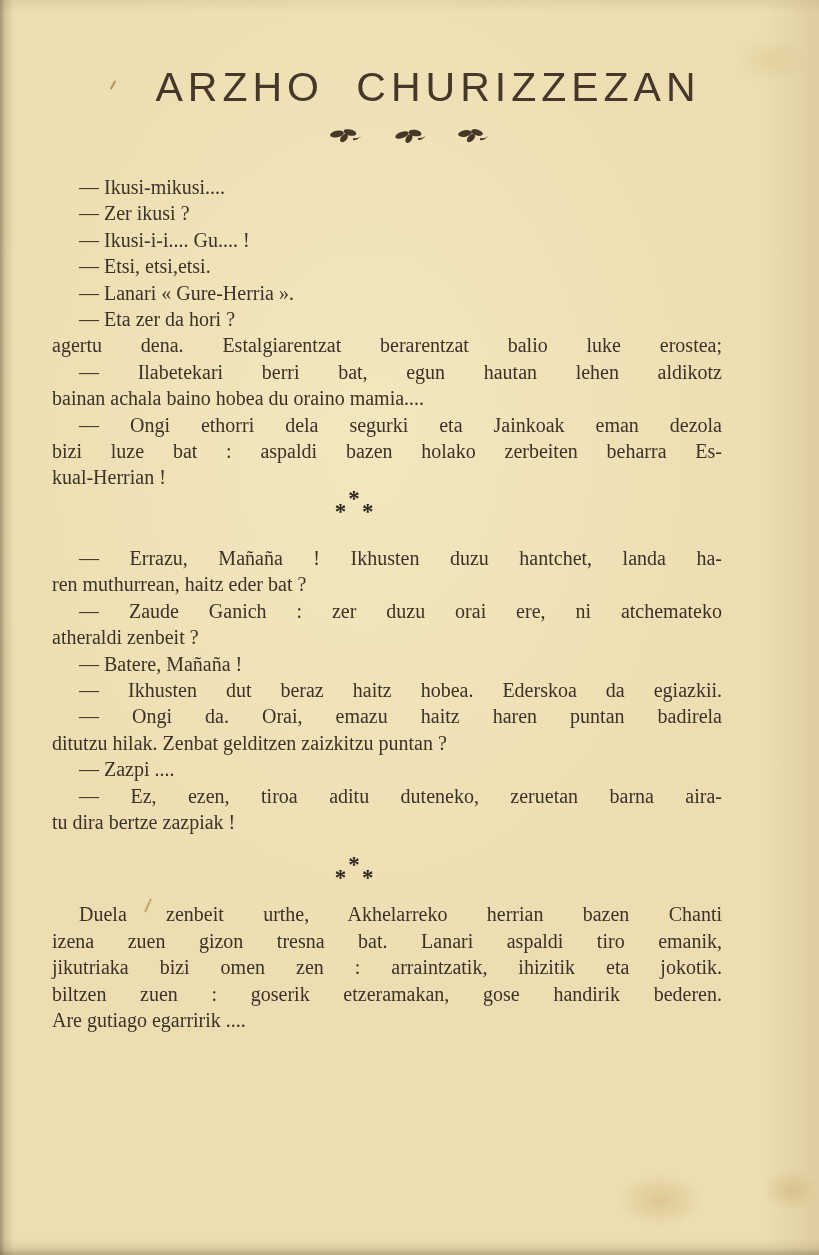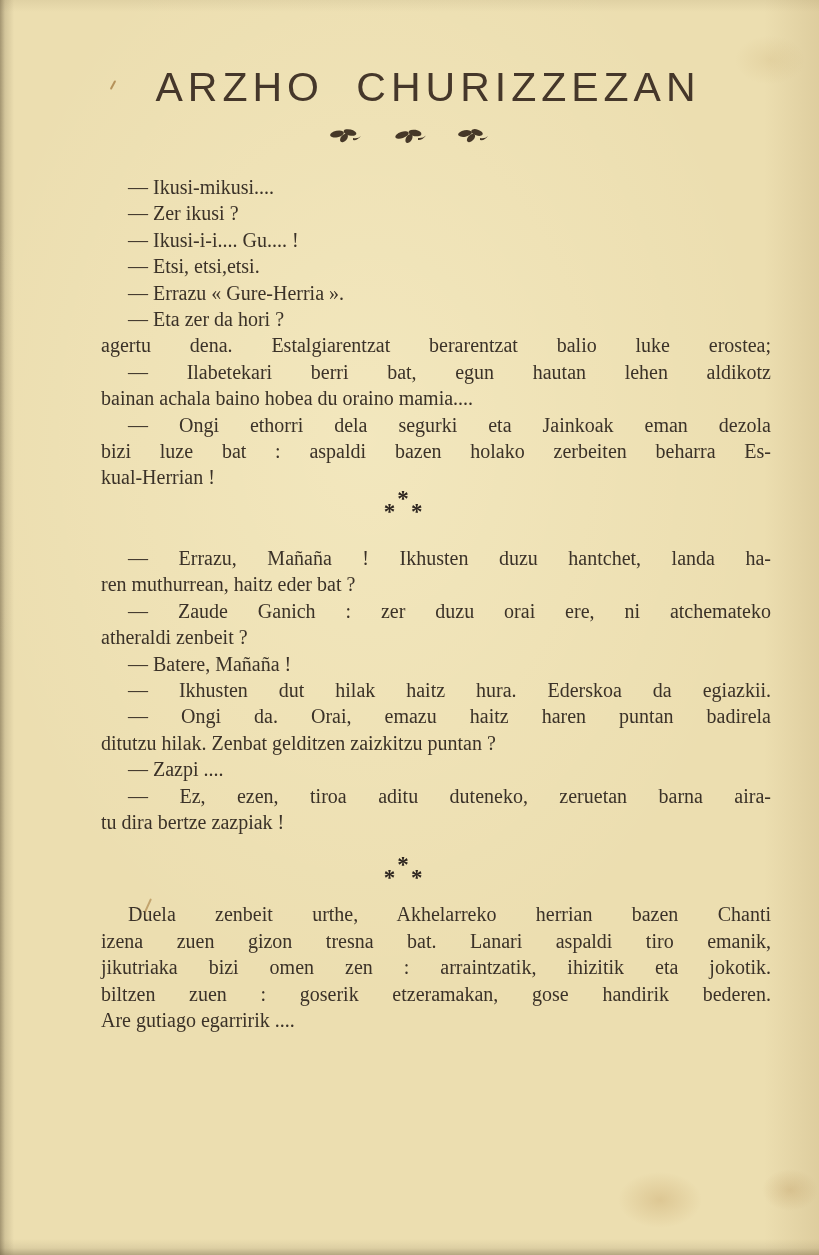--- a/index.html
+++ b/index.html
@@ -41,21 +41,21 @@
   .ornaments {
     margin-top: 16px;
     display: flex;
     justify-content: center;
     gap: 30px;
     height: 22px;
   }
   .fleuron { width: 34px; height: 20px; }
 
   .content {
-    margin: 26px 74px 0 101px;
+    margin: 26px 74px 0 52px;
     width: 670px;
     font-size: 20px;
     line-height: 26.4px;
   }
   .ln { margin: 0; padding: 0; }
   .ind { text-indent: 27px; }
   .just { text-align: justify; text-align-last: justify; }
 
   .sep {
     display: flex;
@@ -115,21 +115,21 @@
       </g>
     </svg>
   </div>
 
   <div class="content">
 
     <p class="ln ind">— Ikusi-mikusi....</p>
     <p class="ln ind">— Zer ikusi ?</p>
     <p class="ln ind">— Ikusi-i-i.... Gu.... !</p>
     <p class="ln ind">— Etsi, etsi,etsi.</p>
-    <p class="ln ind">— Errazu « Gure-Herria ».</p>
+    <p class="ln ind">— Lanari « Gure-Herria ».</p>
     <p class="ln ind">— Eta zer da hori ?</p>
 
     <p class="ln just">agertu dena. Estalgiarentzat berarentzat balio luke erostea;</p>
     <p class="ln ind just">— Ilabetekari berri bat, egun hautan lehen aldikotz</p>
     <p class="ln">bainan achala baino hobea du oraino mamia....</p>
 
     <p class="ln ind just">— Ongi ethorri dela segurki eta Jainkoak eman dezola</p>
     <p class="ln just">bizi luze bat : aspaldi bazen holako zerbeiten beharra Es-</p>
     <p class="ln">kual-Herrian !</p>
 
@@ -138,21 +138,21 @@
       <span class="sep-bottom">* *</span>
     </div>
 
     <p class="ln ind just">— Errazu, Mañaña ! Ikhusten duzu hantchet, landa ha-</p>
     <p class="ln">ren muthurrean, haitz eder bat ?</p>
 
     <p class="ln ind just">— Zaude Ganich : zer duzu orai ere, ni atchemateko</p>
     <p class="ln">atheraldi zenbeit ?</p>
 
     <p class="ln ind">— Batere, Mañaña !</p>
-    <p class="ln ind just">— Ikhusten dut hilak haitz hura. Ederskoa da egiazkii.</p>
+    <p class="ln ind just">— Ikhusten dut beraz haitz hobea. Ederskoa da egiazkii.</p>
 
     <p class="ln ind just">— Ongi da. Orai, emazu haitz haren puntan badirela</p>
     <p class="ln">ditutzu hilak. Zenbat gelditzen zaizkitzu puntan ?</p>
 
     <p class="ln ind">— Zazpi ....</p>
 
     <p class="ln ind just">— Ez, ezen, tiroa aditu duteneko, zeruetan barna aira-</p>
     <p class="ln">tu dira bertze zazpiak !</p>
 
     <div class="sep sep-2">

